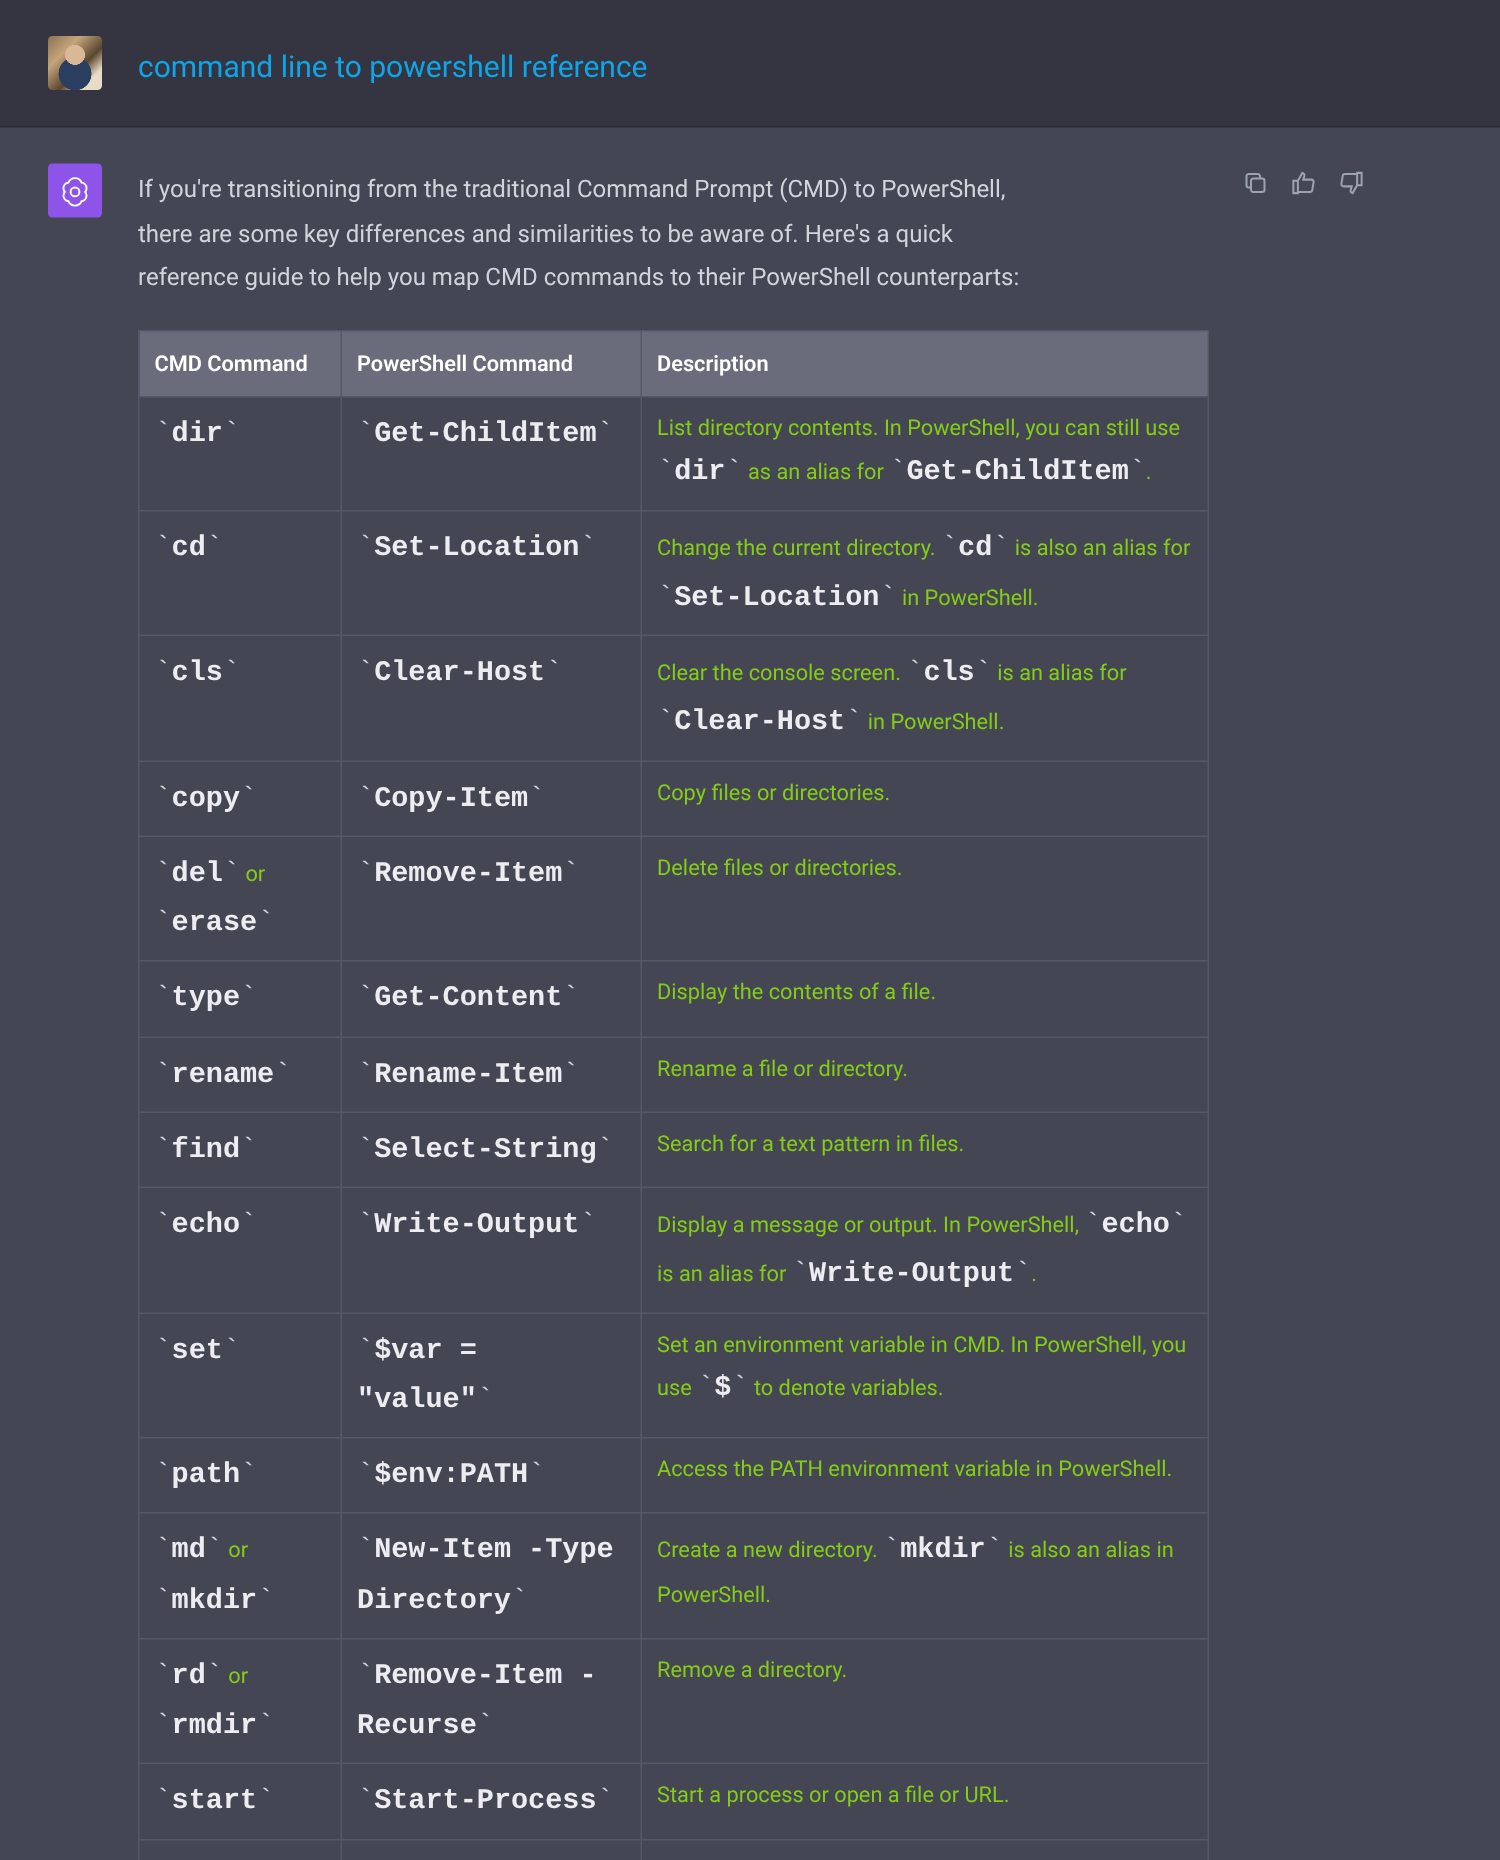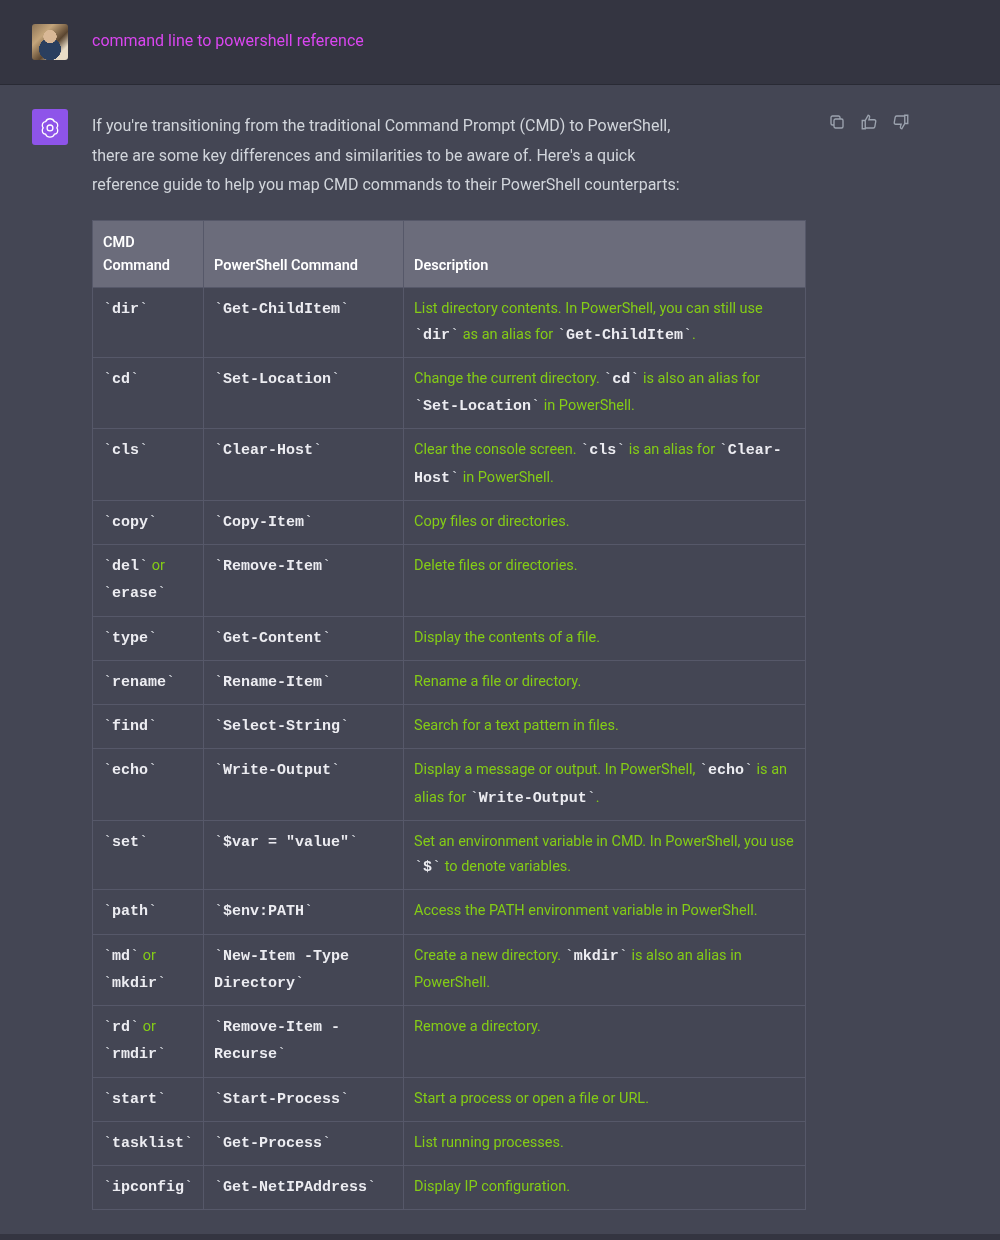--- a/index.html
+++ b/index.html
@@ -51,22 +51,22 @@
     justify-content: center;
   }
   .avatar-assistant svg { width: 22px; height: 22px; }
   .msg-content {
     flex: 1;
     max-width: 720px;
     padding-right: 180px;
   }
   .msg-assistant .msg-content { padding-right: 110px; }
   .user-text {
-    color: #d946ef;
-    font-size: 16px;
+    color: #0ea5e9;
+    font-size: 20px;
     padding-top: 4px;
   }
   .assistant-intro {
     color: #d1d5db;
     font-size: 16px;
     line-height: 1.85;
     margin-bottom: 20px;
     padding-top: 2px;
   }
   .actions {
@@ -91,33 +91,33 @@
   }
   thead th {
     background: #6b6c7b;
     color: #ffffff;
     font-weight: 600;
     text-align: left;
     padding: 10px 10px;
     border: 1px solid #565869;
     vertical-align: bottom;
   }
-  thead th:first-child { width: 111px; }
+  thead th:first-child { width: 125px; }
   thead th:nth-child(2) { width: 200px; }
   tbody td {
     border: 1px solid #565869;
     padding: 8px 10px;
     color: #d1d5db;
     vertical-align: top;
     line-height: 1.75;
   }
   code {
     font-family: "Menlo", "Consolas", "Courier New", monospace;
     font-weight: 700;
-    font-size: 15px;
+    font-size: 19px;
     color: #ececf1;
   }
   code::before, code::after {
     content: "`";
     font-weight: 400;
     color: #d1d5db;
   }
   .plain { color: #84cc16; }
 </style>
 </head>

